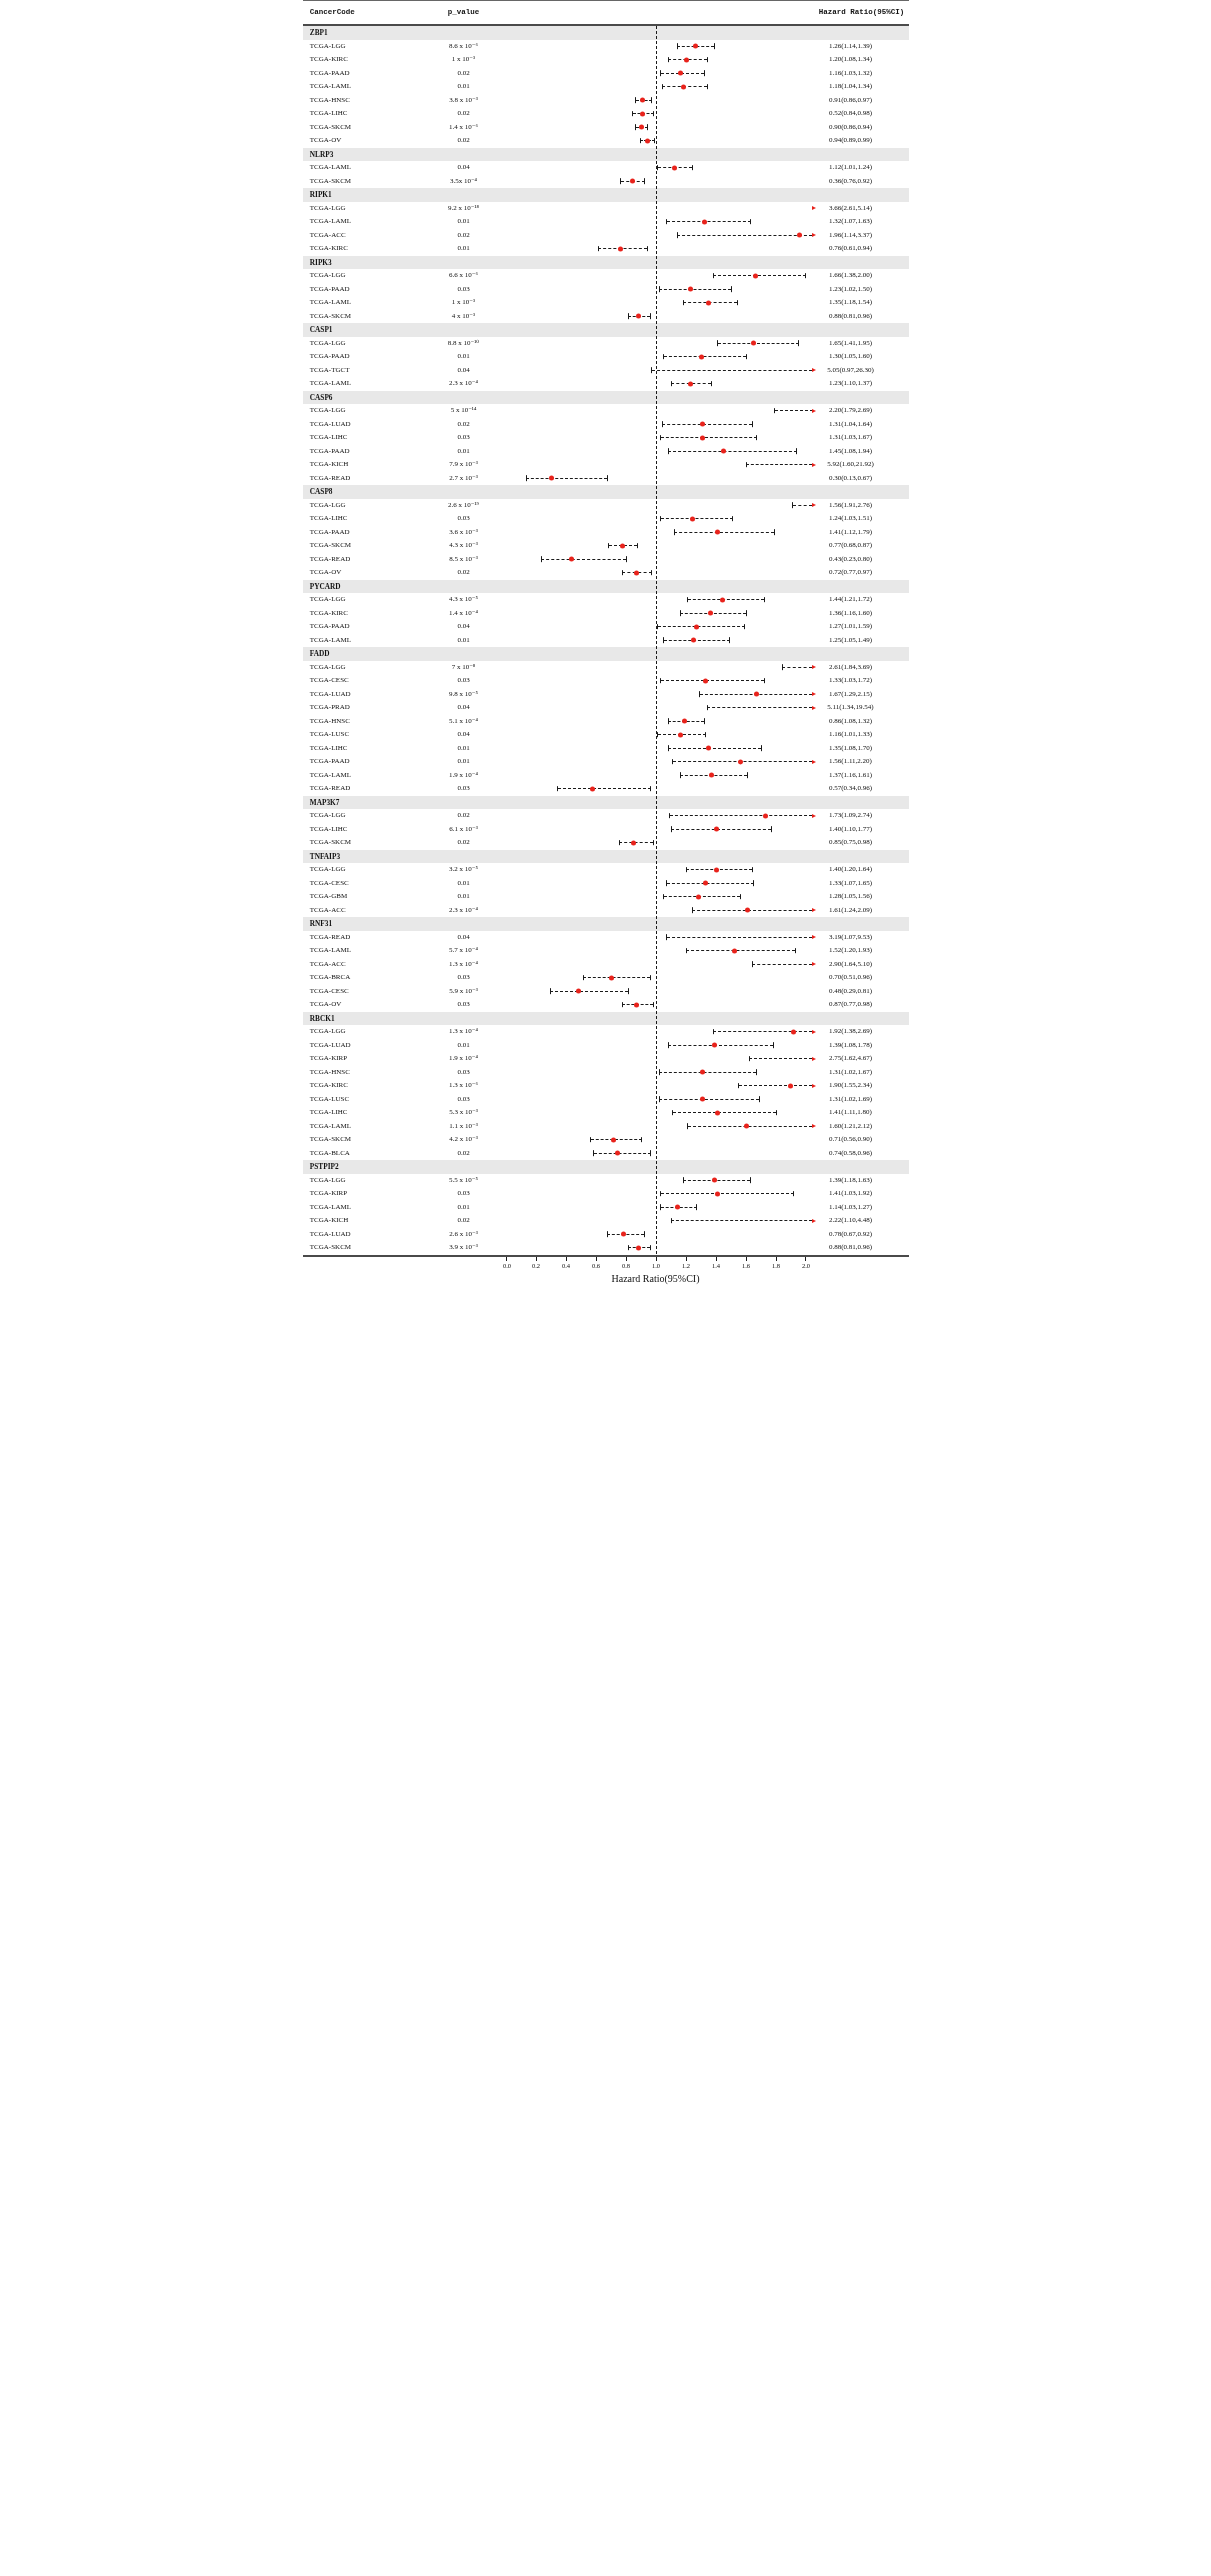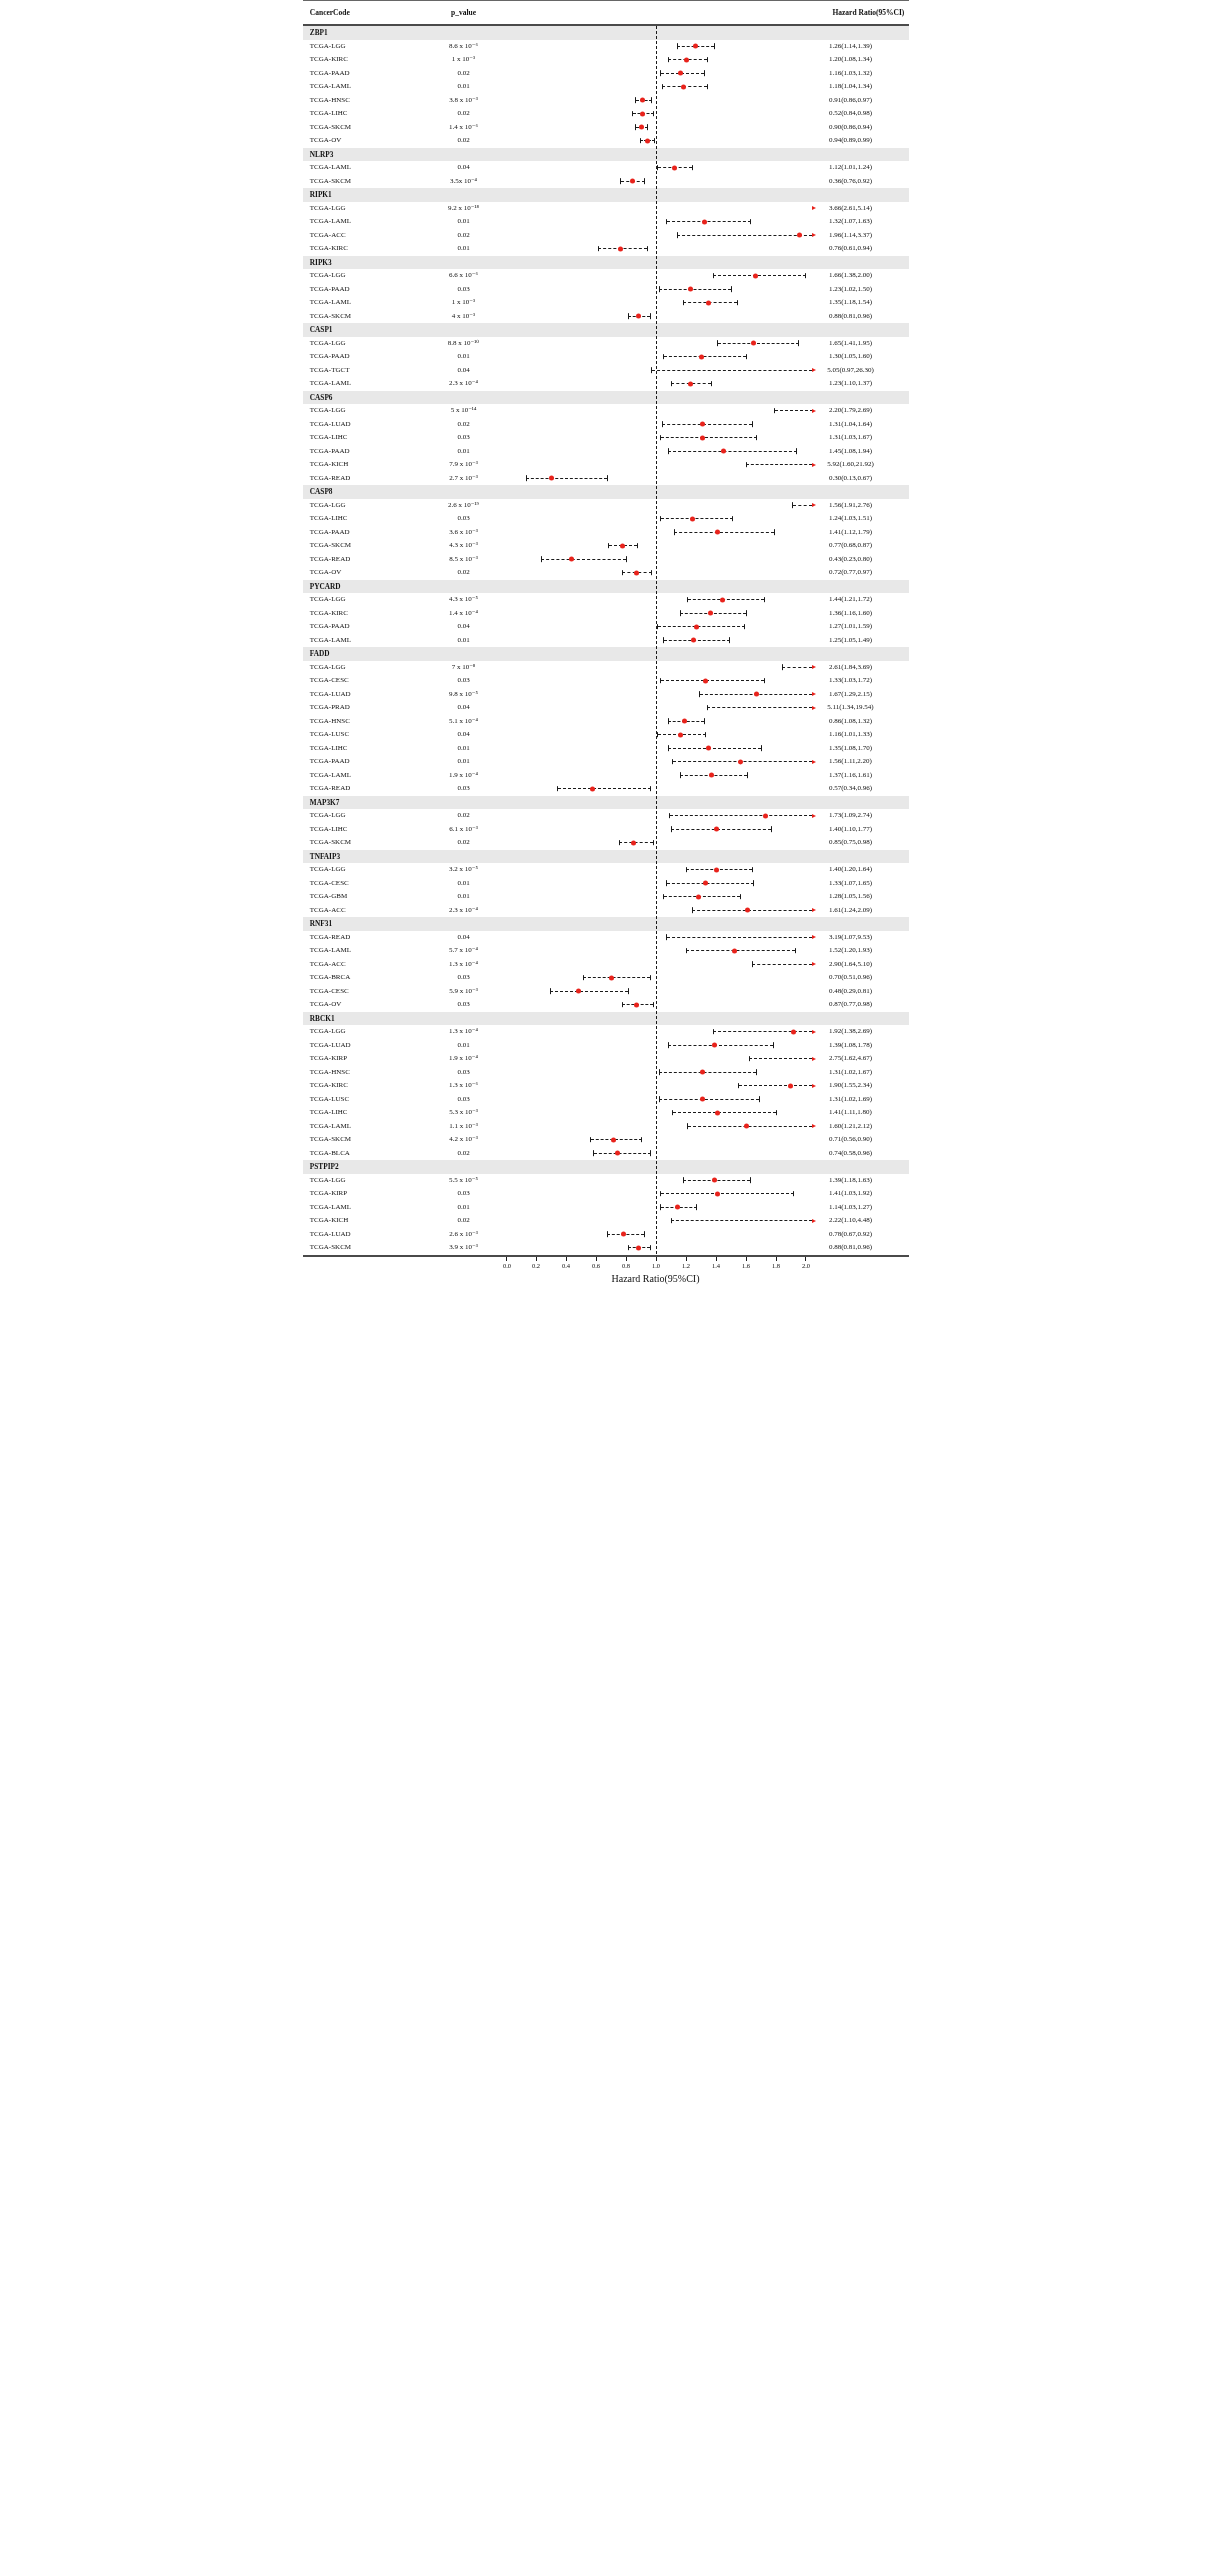--- a/index.html
+++ b/index.html
@@ -1,20 +1,20 @@
 <!DOCTYPE html>
 <html style="--point: #e8231c; --ci: #1a1a1a; --band: #e8e8e8; --rule: #4a4a4a;font-size:8.3px"><head>
 <meta charset="utf-8">
 <style>
   html,body{margin:0;padding:0;background:#ffffff;}
   body{font-family:"Liberation Serif","DejaVu Serif",serif;color:#111;}
   .figure{position:relative;width:606px;margin:0 auto;background:#fff;}
   
   .hdr{position:relative;height:23px;line-height:23px;border-top:1px solid #666;
-       border-bottom:2.1px solid var(--rule,#4a4a4a);font-weight:bold;font-size:7.5px;}
+       border-bottom:2.1px solid var(--rule,#4a4a4a);font-weight:bold;font-size:7.5px;font-family:Liberation Mono, monospace;}
   .h-code{position:absolute;left:7.3px;}
   .h-pv{position:absolute;left:117px;width:88px;text-align:center;}
   .h-hr{position:absolute;right:4.2px;}
   
   .rows{position:relative;}
   .row{position:relative;height:13.5px;line-height:13.5px;font-size:7px;}
   .row.gene{background:var(--band,#e8e8e8);font-weight:bold;font-size:7.3px;}
   .gene-label{position:absolute;left:7.3px;}
   .code{position:absolute;left:7.3px;white-space:nowrap;}
   .pv{position:absolute;left:117px;width:88px;text-align:center;white-space:nowrap;}

